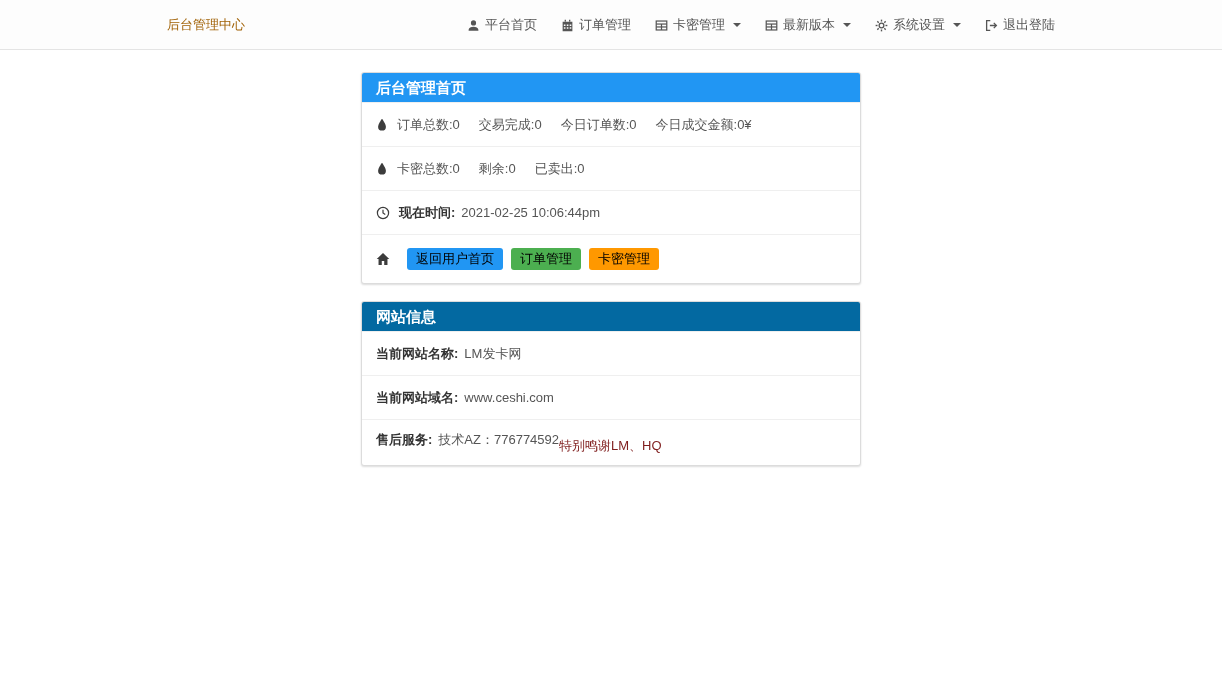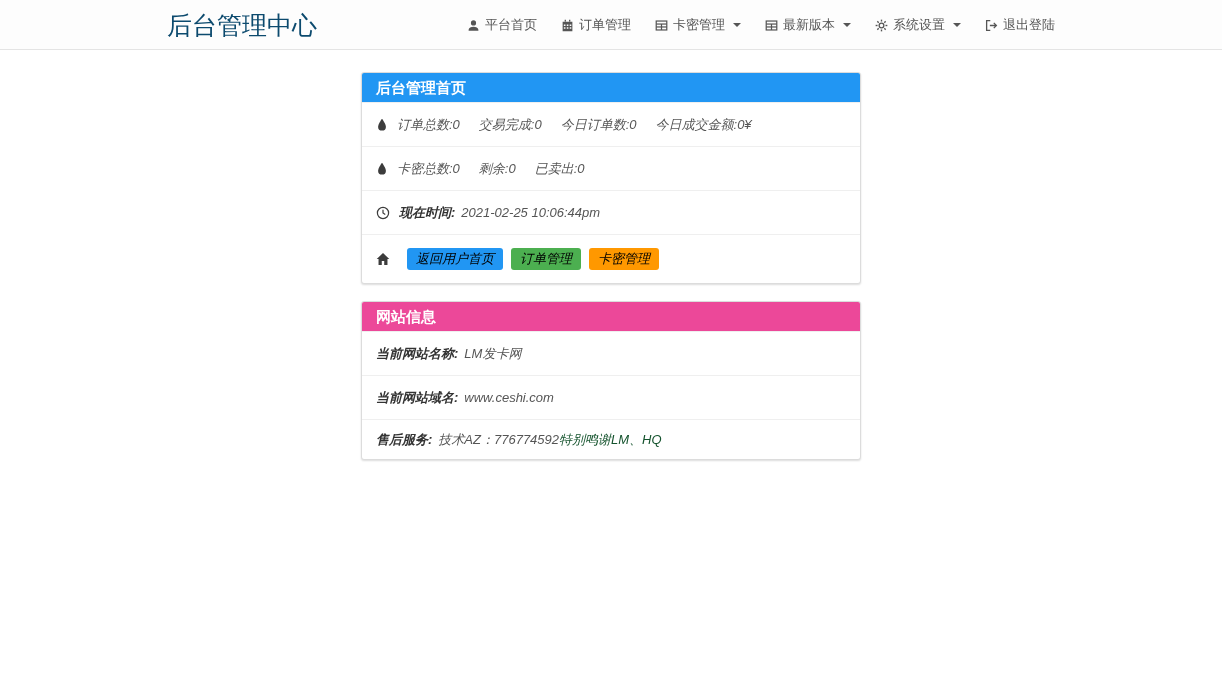--- a/index.html
+++ b/index.html
@@ -9,21 +9,21 @@
     background:#ffffff;
     font-family:"Liberation Sans","DejaVu Sans",sans-serif;
     color:#555;
   }
   
   .navbar { height:50px; background:#fdfdfd; border-bottom:1px solid #e4e4e4; }
   .navbar-inner {
     width:888px; height:50px; margin:0 auto;
     display:flex; align-items:center; justify-content:space-between;
   }
-  .brand { font-size:25px; color:#0c4a6e; text-decoration:none; cursor:pointer; }
+  .brand { font-size:13px; color:#a16207; text-decoration:none; cursor:pointer; }
   .nav { display:flex; align-items:center; gap:24px; }
   .nav-link {
     display:flex; align-items:center; gap:5px;
     font-size:13px; color:#555; text-decoration:none; cursor:pointer;
     white-space:nowrap;
   }
   .icon { display:inline-flex; align-items:center; color:#555; }
   .icon svg { display:block; }
   .caret {
     width:0; height:0; margin-left:3px;
@@ -36,34 +36,34 @@
     background:#fff; border:1px solid #dcdcdc; border-radius:3px;
     box-shadow:0 1px 2px rgba(0,0,0,.14);
     margin-bottom:17px; overflow:hidden;
   }
   .panel-heading {
     padding:5px 14px; color:#fff; font-size:15px; font-weight:bold; line-height:19px;
   }
   .prow {
     display:flex; align-items:center;
     padding:13px 14px; border-top:1px solid #efefef;
-    font-size:13px; color:#555; line-height:17px;font-style:italic;
+    font-size:13px; color:#555; line-height:17px;
   }
   .icon-lead { margin-right:9px; color:#3c3c3c; display:inline-flex; }
   .stat { margin-right:19px; }
   .lbl { color:#333; font-weight:bold; margin-right:6px; white-space:nowrap; }
   .btn {
     display:inline-block; color:#000000; font-size:13px; line-height:16px;
     padding:3px 9px; border-radius:3px; margin-left:8px;
     text-decoration:none; cursor:pointer;
   }
   .link { cursor:pointer; text-decoration:none; }
   .prow-tall { flex-direction:row; align-items:flex-start; padding:11px 14px; }
   .prow-tall .line1 { display:flex; align-items:center; }
-  .prow-tall .line2 { color:#14532d; }
+  .prow-tall .line2 { margin-top:6px; color:#7f1d1d; }
 </style>
 </head>
 <body>
 
 <div class="navbar">
   <div class="navbar-inner">
     <a class="brand">后台管理中心</a>
     <div class="nav">
 
       <a class="nav-link">
@@ -189,21 +189,21 @@
             <path d="M8 1.2 0.8 8h2.1v6.8h3.7V10.4h2.8v4.4h3.7V8h2.1z"></path>
           </svg>
       </span>
       <a class="btn" style="background-color: rgb(33, 150, 243);">返回用户首页</a>
       <a class="btn" style="background-color: rgb(76, 175, 80);">订单管理</a>
       <a class="btn" style="background-color: rgb(255, 152, 0);">卡密管理</a>
     </div>
   </div>
 
   <div class="panel">
-    <div class="panel-heading" style="background-color: #ec4899;">网站信息</div>
+    <div class="panel-heading" style="background-color: #0369a1;">网站信息</div>
 
     <div class="prow">
       <span class="lbl">当前网站名称:</span>
       <span>LM发卡网</span>
     </div>
 
     <div class="prow">
       <span class="lbl">当前网站域名:</span>
       <span>www.ceshi.com</span>
     </div>

